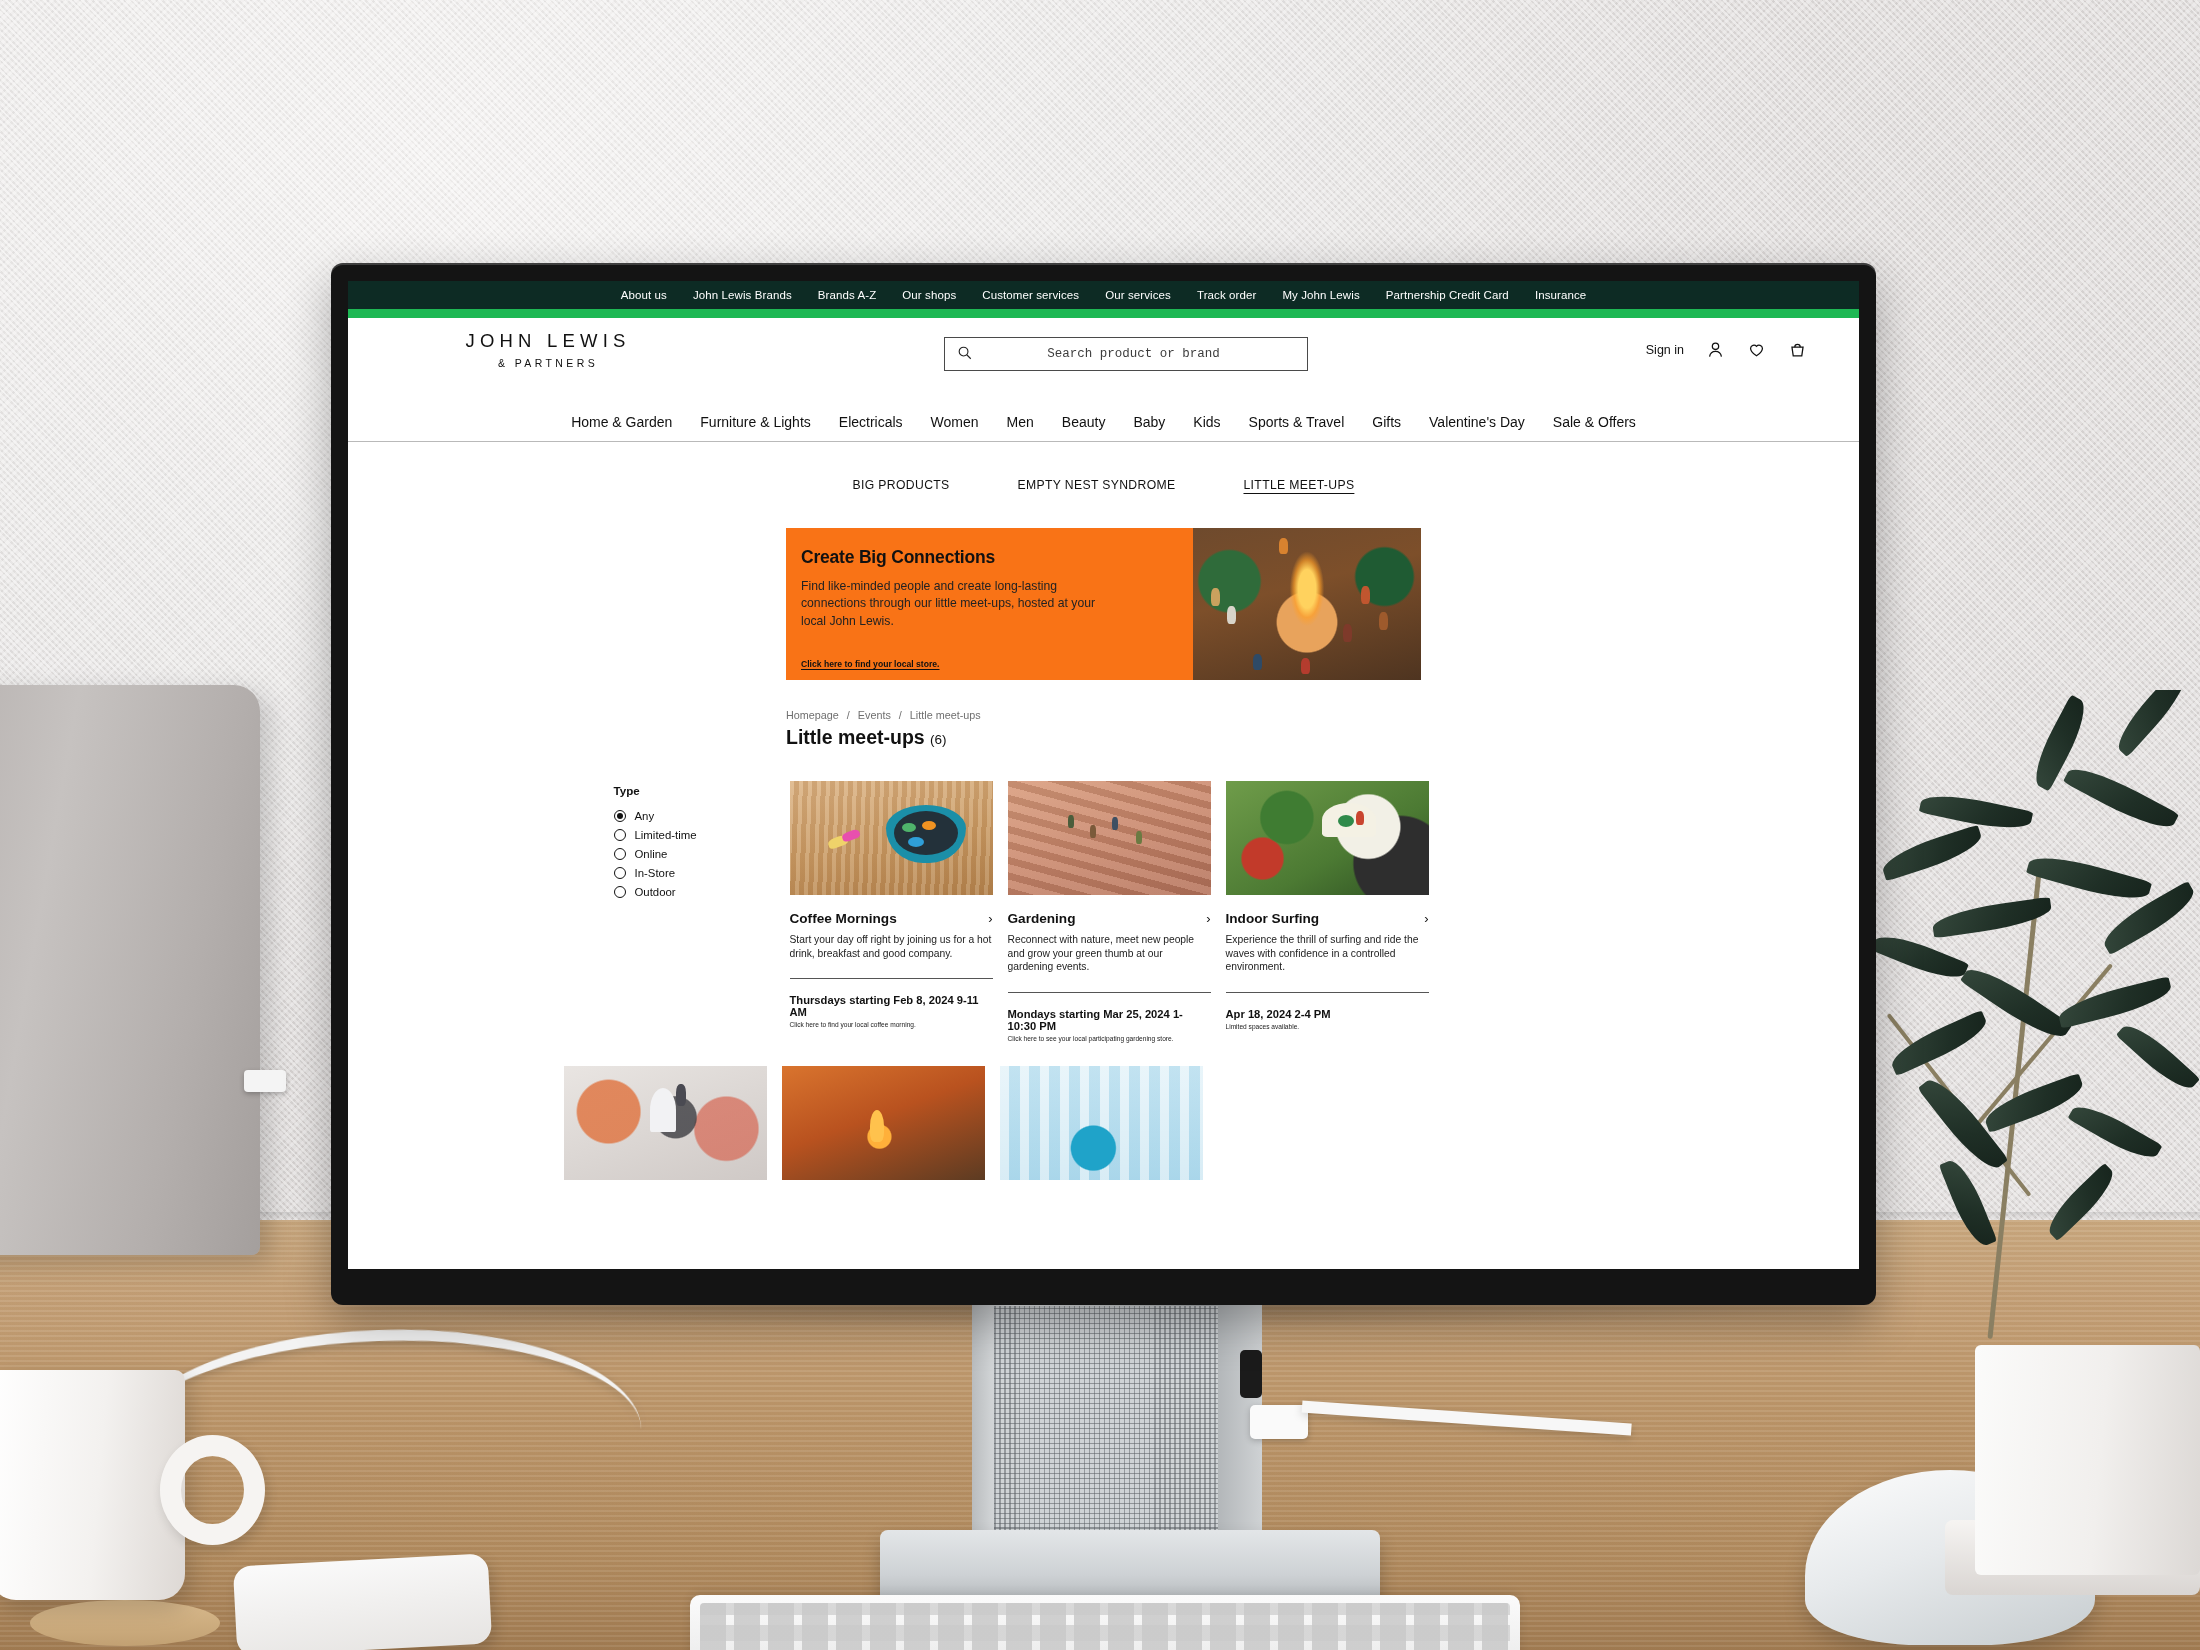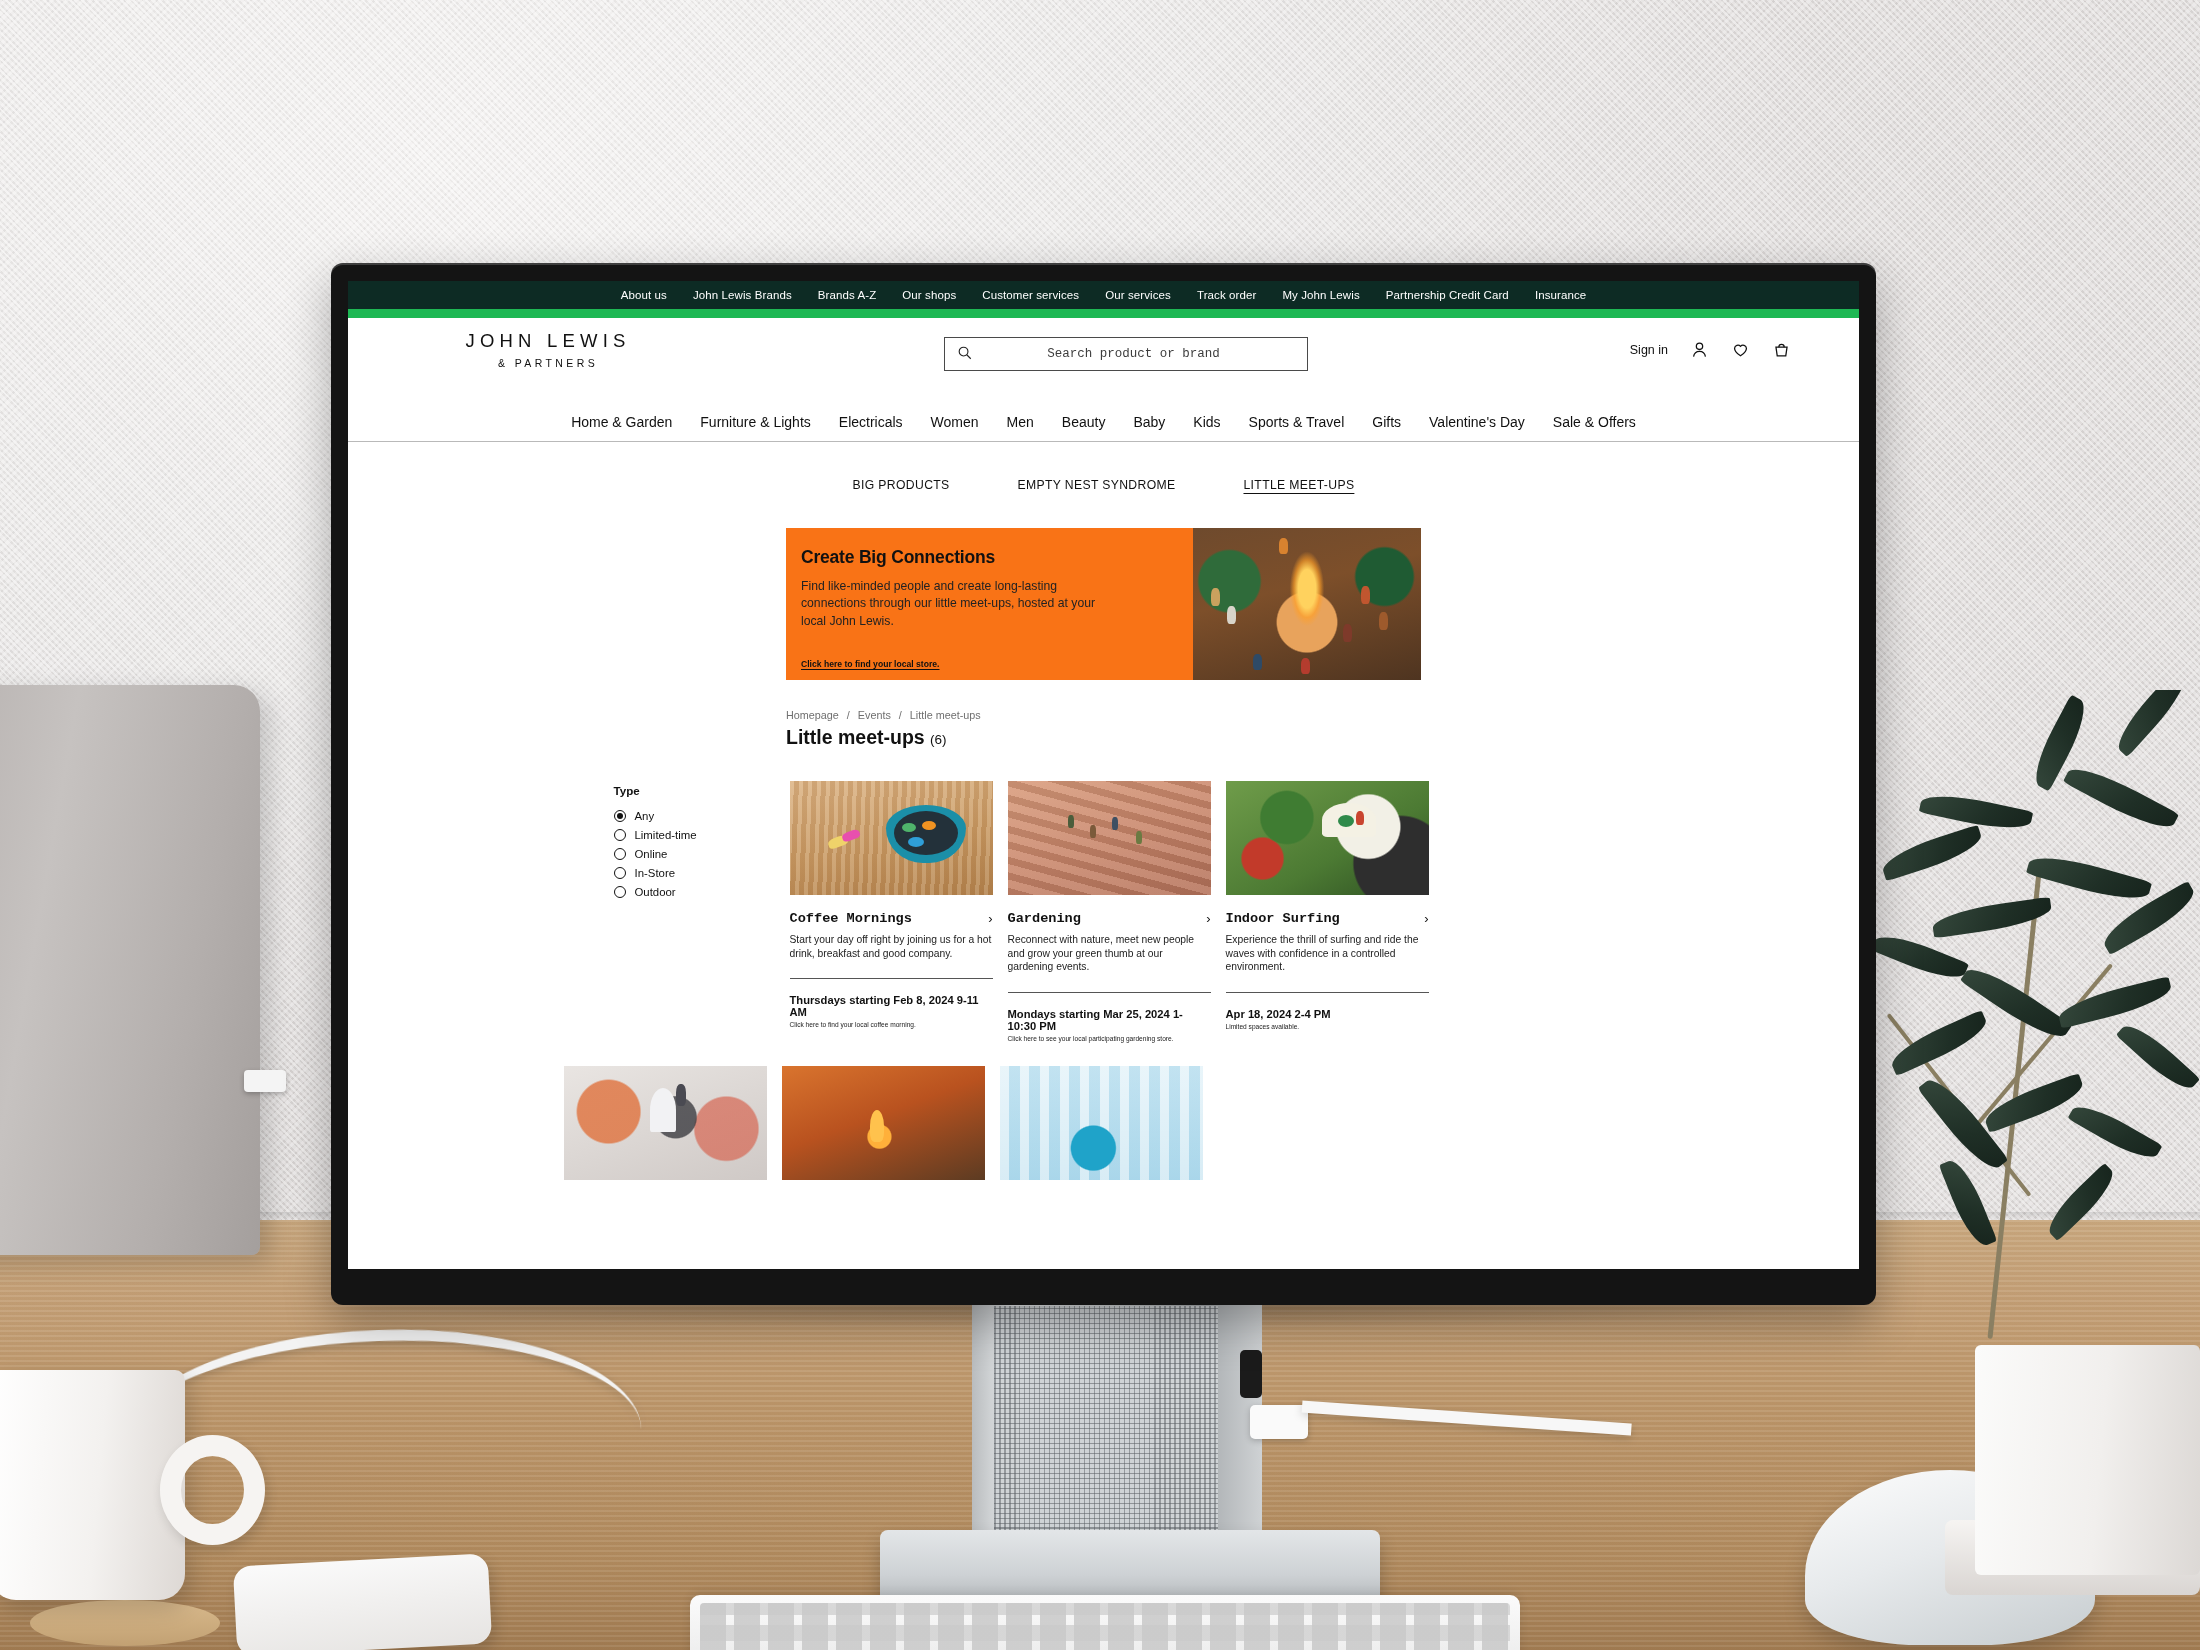--- a/index.html
+++ b/index.html
@@ -206,21 +206,21 @@
   .logo .l2{ font-size:10.5px; letter-spacing:3.4px; color:#111; margin-top:5px;}
   .searchbox{
     position:absolute; left:596px; top:19px; width:364px; height:34px;
     border:1.6px solid #4a4a4a; background:#fff;
     display:flex; align-items:center; padding:0 12px;
   }
   .searchbox .ph{
     flex:1; text-align:center; font-size:12.5px; color:#3c3c3c;font-family:Liberation Mono, monospace;
   }
   .acct{
-    position:absolute; right:68px; top:22px; display:flex; align-items:center; gap:22px;
+    position:absolute; right:52px; top:22px; display:flex; align-items:center; gap:22px;
   }
   .acct .signin{ font-size:12.5px; color:#111; }
   .acct .ic{ width:19px; height:19px; display:inline-block; }
 
   .mainnav{
     height:40px; display:flex; align-items:center; justify-content:center; gap:28px;
     border-bottom:1.3px solid #b9b9b9;
   }
   .mainnav a{ font-size:14px; color:#111; text-decoration:none; white-space:nowrap;}
 
@@ -275,21 +275,21 @@
   }
   .radio-row label{ font-size:11.4px; color:#111;}
 
   .cards{ flex:1; display:grid; grid-template-columns:repeat(3,203px); gap:15px;}
   .card{ width:203px; }
   .card-img{ width:203px; height:114px; position:relative; overflow:hidden;}
   .card-head{
     display:flex; align-items:center; justify-content:space-between;
     margin-top:16px;
   }
-  .card-head h4{ font-size:13.6px; font-weight:700; color:#111;font-family:Liberation Mono, monospace;}
+  .card-head h4{ font-size:13.6px; font-weight:700; color:#111;}
   .chev{ font-size:13px; color:#111; }
   .card p{ margin-top:7px; font-size:10.3px; line-height:1.33; color:#222;}
   .card hr{ border:0; border-top:1.3px solid #555; margin:18px 0 0; }
   .card .when{ margin-top:15px; font-size:11.2px; font-weight:700; color:#111;}
   .card .note{ margin-top:3px; font-size:6.6px; color:#222;}
 
   .cards-row2{
     display:grid; grid-template-columns:repeat(3,203px); gap:15px;
     margin:24px 0 0 216px; width:1060px;
   }

